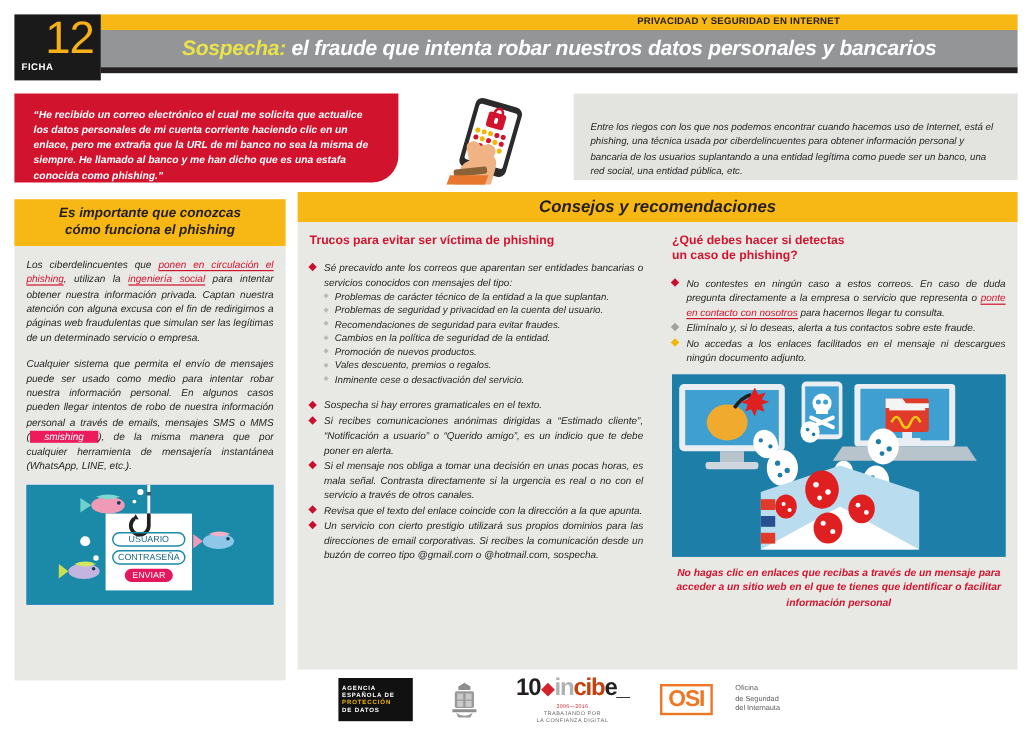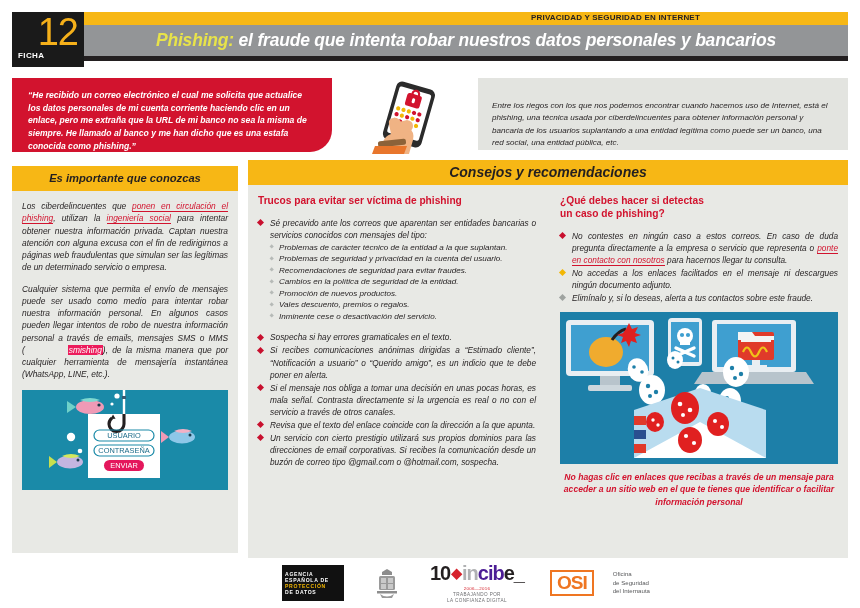--- a/index.html
+++ b/index.html
@@ -95,21 +95,21 @@
   }
   .col-left-body {
     background: #e8e9e5; padding: 9px 10px 10px 10px;
     height: 362px;
   }
   .para {
     font-size: 8.4px; font-style: italic; color: #231f20;
     line-height: 1.46; text-align: justify; margin-bottom: 9px;
   }
   .hl-red { color: #d2132e; border-bottom: 1px solid #d2132e; }
-  .hl-pink { background: #ec1c5c; color: #ffffff; padding: 0 1px; margin-left: 43px; }
+  .hl-pink { background: #ec1c5c; color: #ffffff; padding: 0 12px; }
 
   .fish-illus {
     margin-top: 2px; width: 206px; height: 100px;
     background: #3b82f6;
   }
 
   .panel-right {
     position: absolute; left: 248px; top: 160px;
     width: 600px; height: 396px;
   }
@@ -172,21 +172,21 @@
     display: flex; flex-direction: column; justify-content: center;
     padding: 2px 3px; font-size: 5.1px; font-weight: bold; letter-spacing: .7px;
   }
   .logo-aepd .y { color: #f2b705; }
   .logo-gob { width: 34px; height: 36px; display:flex; align-items:center; justify-content:center; }
   .logo-incibe { display: flex; flex-direction: column; align-items: center; }
   .logo-incibe-top { display: flex; align-items: center; font-size: 20px; font-weight: bold; letter-spacing: -1px; }
   .inc-10 { color: #231f20; }
   .inc-dia { color: #d6222c; font-size: 14px; margin: 0 1px; }
   .inc-in { color: #b0b1b3; }
-  .inc-ci { color: #4c1d95; }
+  .inc-ci { color: #c2410c; }
   .inc-be { color: #231f20; }
   .logo-incibe-yrs { color: #d6222c; font-size: 4.4px; letter-spacing: .3px; margin-top: 1px; }
   .logo-incibe-sub { color: #6d6e71; font-size: 4.6px; letter-spacing: .4px; text-align: center; line-height: 1.35; margin-top: 1px; }
   .logo-osi { display: flex; align-items: center; gap: 19px; justify-content: space-between; }
   .osi-mark {
     border: 2.6px solid #ef7622; color: #ef7622;
     font-size: 19px; font-weight: bold; letter-spacing: -1px;
     padding: 1px 5px 2px 5px; line-height: 1;
   }
   .osi-sub { color: #58595b; font-size: 6.1px; line-height: 1.45; }
@@ -199,21 +199,21 @@
   <div class="header">
     <div class="ficha-badge">
       <span class="ficha-label">FICHA</span>
       <span class="ficha-num">12</span>
     </div>
     <div class="yellow-bar">
       <span class="yellow-bar-text">PRIVACIDAD Y SEGURIDAD EN INTERNET</span>
     </div>
     <div class="grey-bar">
       <div class="grey-bar-title">
-        <span class="kw">Phishing:</span><span> el fraude que intenta robar nuestros datos personales y bancarios</span>
+        <span class="kw">Sospecha:</span><span> el fraude que intenta robar nuestros datos personales y bancarios</span>
       </div>
     </div>
     <div class="black-strip"></div>
   </div>
 
   <div class="intro-row">
     <div class="quote-box">
       <div class="quote-text">“He recibido un correo electrónico el cual me solicita que actualice los datos personales de mi cuenta corriente haciendo clic en un enlace, pero me extraña que la URL de mi banco no sea la misma de siempre. He llamado al banco y me han dicho que es una estafa conocida como phishing.”</div>
     </div>
 
@@ -251,20 +251,21 @@
     </div>
 
     <div class="info-box">
       <div class="info-text">Entre los riegos con los que nos podemos encontrar cuando hacemos uso de Internet, está el phishing, una técnica usada por ciberdelincuentes para obtener información personal y bancaria de los usuarios suplantando a una entidad legítima como puede ser un banco, una red social, una entidad pública, etc.</div>
     </div>
   </div>
 
   <div class="col-left">
     <div class="col-head-yellow">
       <div>Es importante que conozcas</div>
+      <div>cómo funciona el phishing</div>
     </div>
     <div class="col-left-body">
       <div class="para"><span>Los ciberdelincuentes que </span><span class="hl-red">ponen en circulación el phishing</span><span>, utilizan la </span><span class="hl-red">ingeniería social</span><span> para intentar obtener nuestra información privada. Captan nuestra atención con alguna excusa con el fin de redirigirnos a páginas web fraudulentas que simulan ser las legítimas de un determinado servicio o empresa.</span></div>
 
       <div class="para"><span>Cualquier sistema que permita el envío de mensajes puede ser usado como medio para intentar robar nuestra información personal. En algunos casos pueden llegar intentos de robo de nuestra información personal a través de emails, mensajes SMS o MMS (</span><span class="hl-pink">smishing</span><span>), de la misma manera que por cualquier herramienta de mensajería instantánea (WhatsApp, LINE, etc.).</span></div>
 
       <div class="fish-illus">
         <svg width="206" height="100" viewBox="0 0 206 100">
           <rect width="206" height="100" fill="#1a8aa8"></rect>
 
@@ -340,22 +341,22 @@
         </ul>
       </div>
 
       <div class="col-right">
         <div class="sub-title">
           <div>¿Qué debes hacer si detectas</div>
           <div>un caso de phishing?</div>
         </div>
         <ul class="bul">
           <li><span class="d"></span><span>No contestes en ningún caso a estos correos. En caso de duda pregunta directamente a la empresa o servicio que representa o </span><span class="hl-red">ponte en contacto con nosotros</span><span> para hacernos llegar tu consulta.</span></li>
+          <li><span class="d g"></span><span>Elimínalo y, si lo deseas, alerta a tus contactos sobre este fraude.</span></li>
           <li><span class="d y"></span><span>No accedas a los enlaces facilitados en el mensaje ni descargues ningún documento adjunto.</span></li>
-          <li><span class="d g"></span><span>Elimínalo y, si lo deseas, alerta a tus contactos sobre este fraude.</span></li>
         </ul>
 
         <div class="bugs-illus">
           <svg width="278" height="152" viewBox="0 0 278 152">
             <rect width="278" height="152" fill="#1d7fa8"></rect>
 
             <g>
               <rect x="6" y="8" width="88" height="56" rx="4" fill="#e9eef2"></rect>
               <rect x="11" y="13" width="78" height="46" fill="#3f9fd0"></rect>
               <rect x="40" y="64" width="20" height="9" fill="#b8c4cc"></rect>

